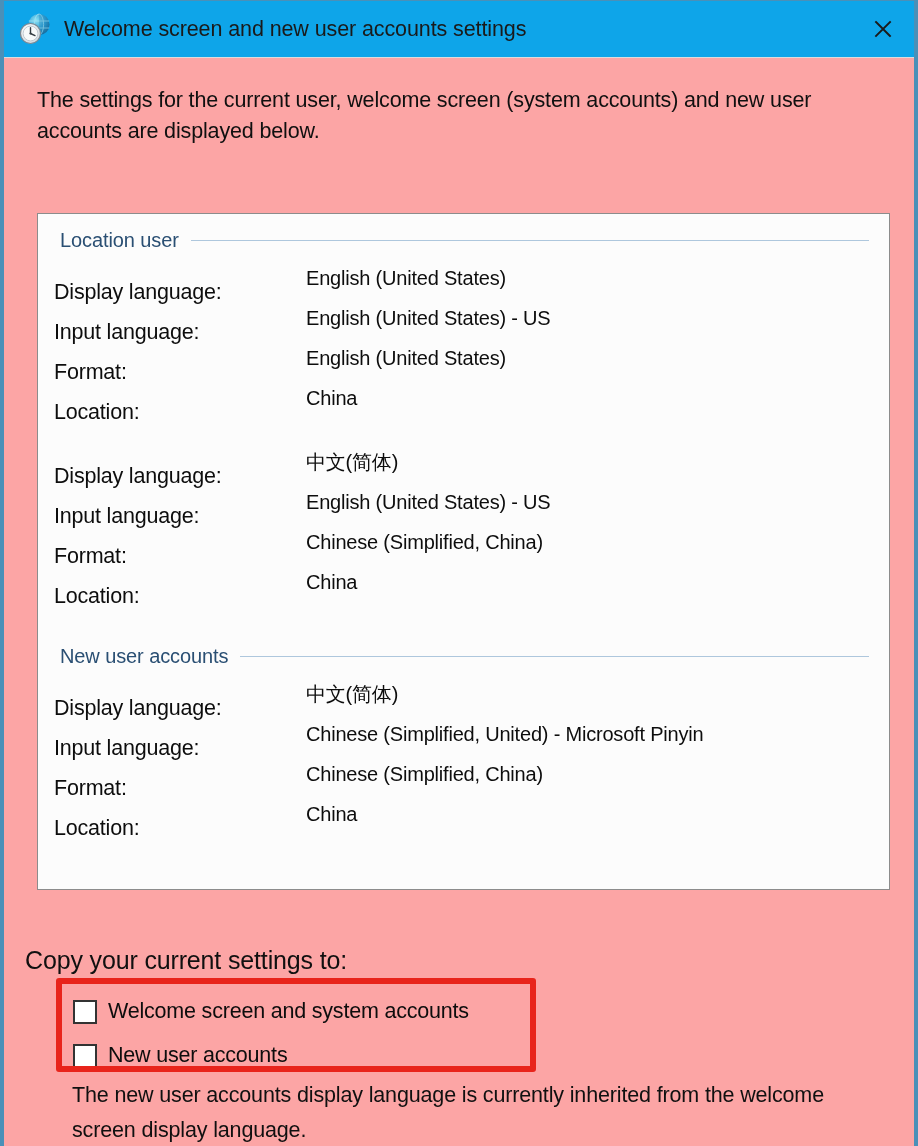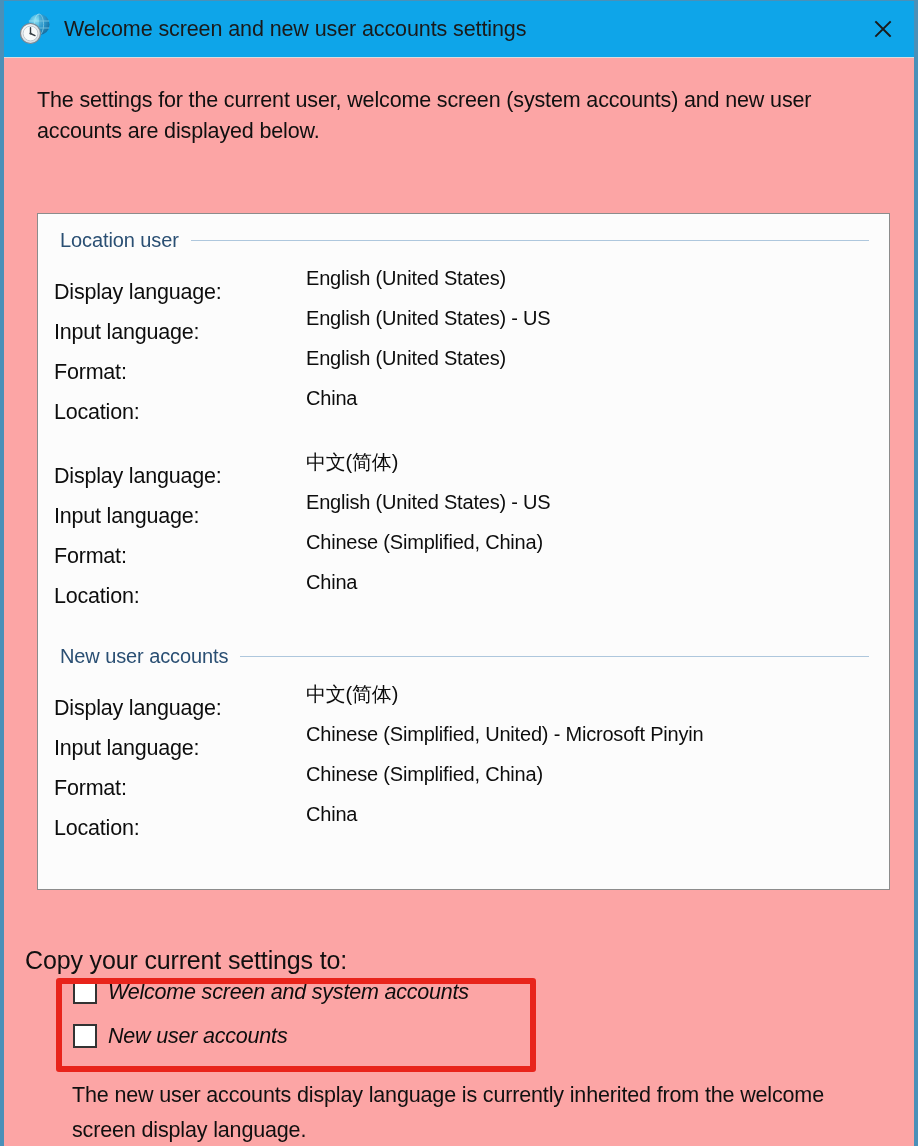--- a/index.html
+++ b/index.html
@@ -152,24 +152,23 @@
 
   .checkbox-zone {
     position: absolute;
     left: 55px;
     top: 922px;
     width: 475px;
     height: 88px;
   }
   .cb-row {
     display: flex;
-    align-items: flex-start;
+    align-items: flex-end;
     height: 44px;
     padding-left: 14px;
-    font-style: italic;
   }
   .cb-box {
     width: 24px;
     height: 24px;
     box-sizing: border-box;
     border: 2px solid #333333;
     background: #ffffff;
     flex: 0 0 auto;
     margin-right: 11px;
   }

